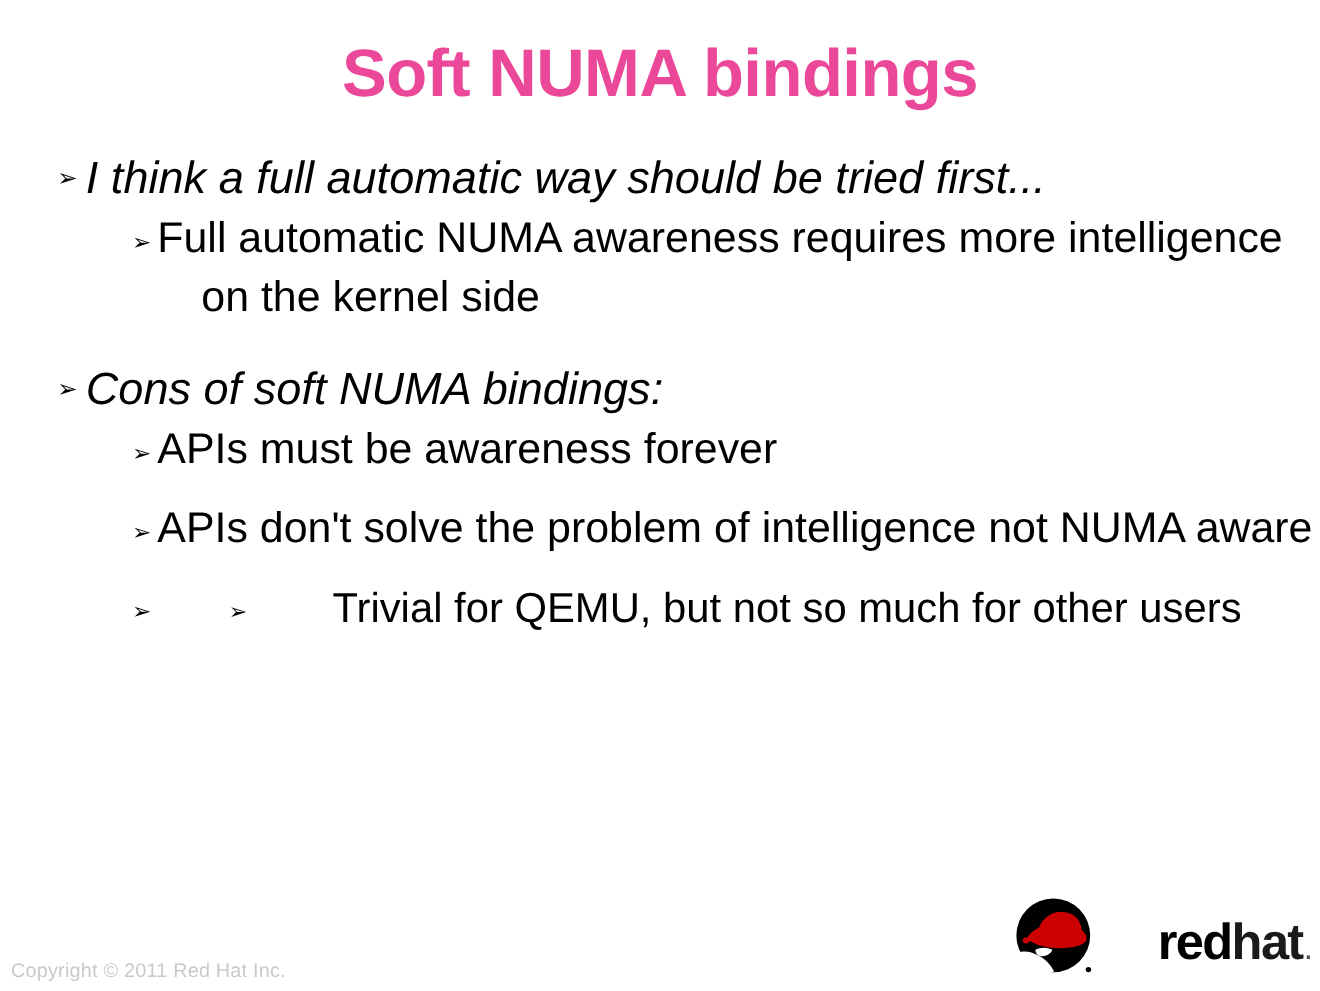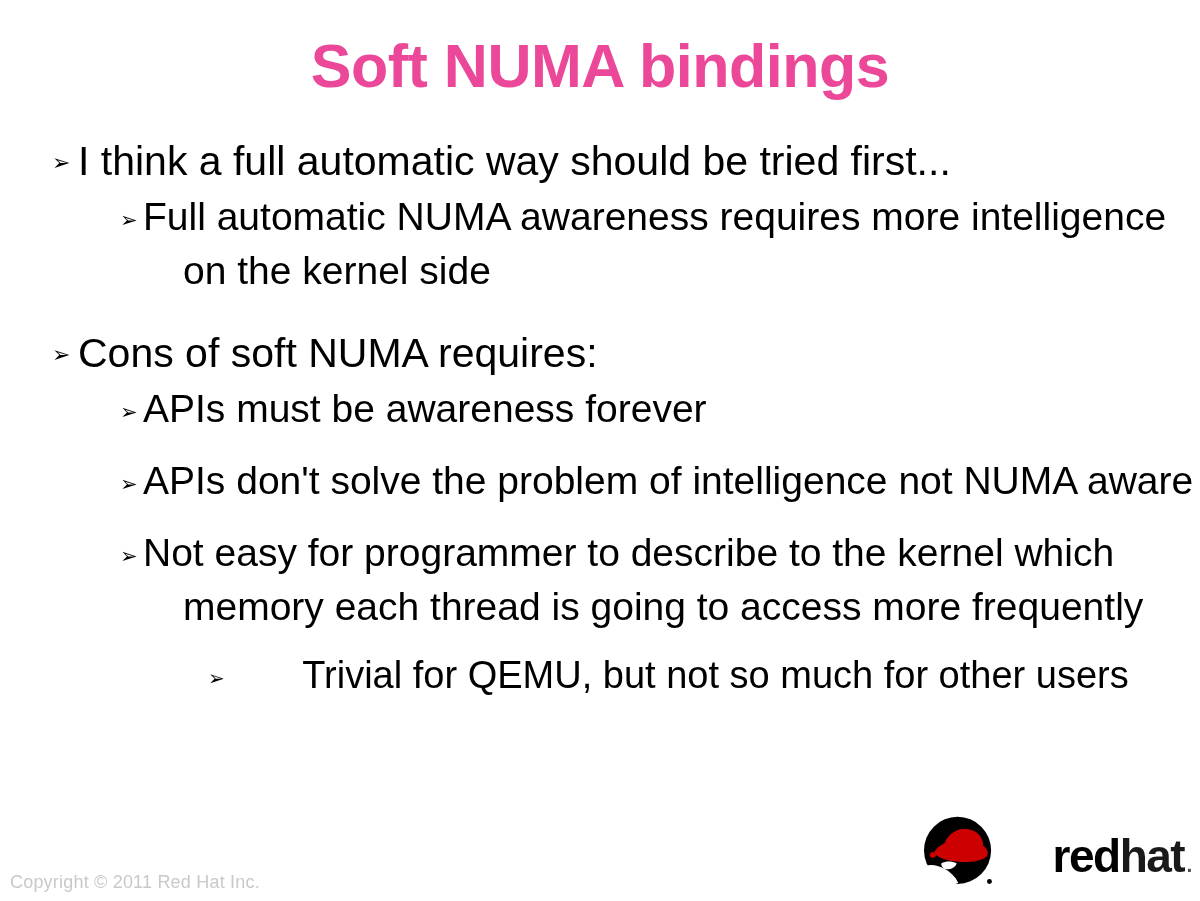--- a/index.html
+++ b/index.html
@@ -72,20 +72,21 @@
     padding-left: 78px;
     margin-bottom: 2px;
   }
   .lvl1 > .bullet-mark {
     left: 52px;
     font-size: 22px;
     top: 2px;
   }
   .lvl1 > .bullet-text {
     text-indent: 0;
+    font-style: italic;
   }
 
   
   .lvl2 {
     font-size: 39px;
     line-height: 54px;
     padding-left: 183px;
     margin-bottom: 2px;
   }
   .lvl2 > .bullet-mark {
@@ -184,36 +185,35 @@
       <span class="bullet-text">I think a full automatic way should be tried first...</span>
     </div>
 
     <div class="bullet-row lvl2">
       <span class="bullet-mark">➢</span>
       <span class="bullet-text">Full automatic NUMA awareness requires more intelligence on the kernel side</span>
     </div>
 
     <div class="bullet-row lvl1 gap-top-lg">
       <span class="bullet-mark">➢</span>
-      <span class="bullet-text">Cons of soft NUMA requires:</span>
+      <span class="bullet-text">Cons of soft NUMA bindings:</span>
     </div>
 
     <div class="bullet-row lvl2">
       <span class="bullet-mark">➢</span>
       <span class="bullet-text">APIs must be awareness forever</span>
     </div>
 
     <div class="bullet-row lvl2 gap-top-md">
       <span class="bullet-mark">➢</span>
       <span class="bullet-text">APIs don't solve the problem of intelligence not NUMA aware</span>
     </div>
 
     <div class="bullet-row lvl2 gap-top-md">
       <span class="bullet-mark">➢</span>
-      <span class="bullet-text">Not easy for programmer to describe to the kernel which memory each thread is going to access more frequently</span>
     </div>
 
     <div class="bullet-row lvl3 gap-top-sm">
       <span class="bullet-mark">➢</span>
       <span class="bullet-text">Trivial for QEMU, but not so much for other users</span>
     </div>
 
   </div>
 
   <div id="footer-copyright">Copyright © 2011 Red Hat Inc.</div>

